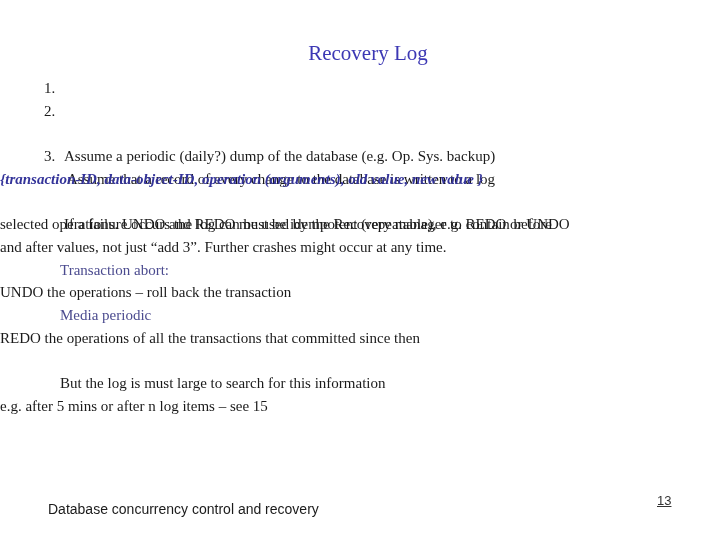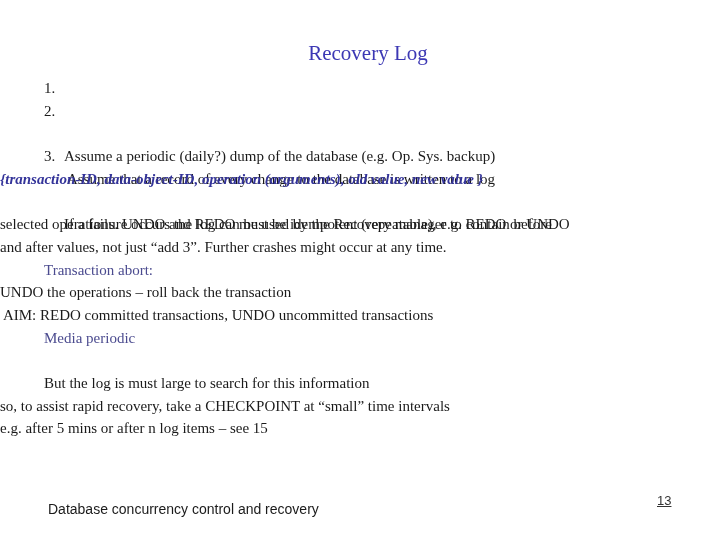--- a/index.html
+++ b/index.html
@@ -41,21 +41,21 @@
     white-space: pre;
   }
   .num {
     position: absolute;
     left: 44px;
     top: 0;
   }
   .txt { display: block; }
   .li-num .txt { padding-left: 52px; margin-left: 12px; }
   .ind   .txt { }
-  .lvl0  .txt { padding-left: 44px; }
+  .lvl0  .txt { padding-left: 60px; }
   .navy { color: #4b4b8f; }
   .emph {
     color: #333399;
     font-weight: bold;
     font-style: italic;
   }
   .footer-left {
     position: absolute;
     left: 48px;
     top: 501px;
@@ -111,39 +111,36 @@
 
     <div class="line lvl0 navy">
       <span class="txt">Transaction abort:</span>
     </div>
 
     <div class="line ind">
       <span class="txt">UNDO the operations – roll back the transaction</span>
     </div>
 
 
-    <div class="line ind">
-      <span class="txt"> AIM: REDO committed transactions, UNDO uncommitted transactions</span>
-    </div>
 
     <div class="line lvl0 navy">
       <span class="txt">Media periodic</span>
     </div>
 
 
+    <div class="line ind">
+      <span class="txt">REDO the operations of all the transactions that committed since then</span>
+    </div>
 
     <div class="line blank"></div>
 
     <div class="line lvl0">
       <span class="txt">But the log is must large to search for this information</span>
     </div>
 
-    <div class="line ind">
-      <span class="txt">so, to assist rapid recovery, take a CHECKPOINT at “small” time intervals</span>
-    </div>
 
     <div class="line ind">
       <span class="txt">e.g. after 5 mins or after n log items – see 15</span>
     </div>
 
   </div>
 
   <div class="footer-left">Database concurrency control and recovery</div>
   <div class="page-number">13</div>
 

